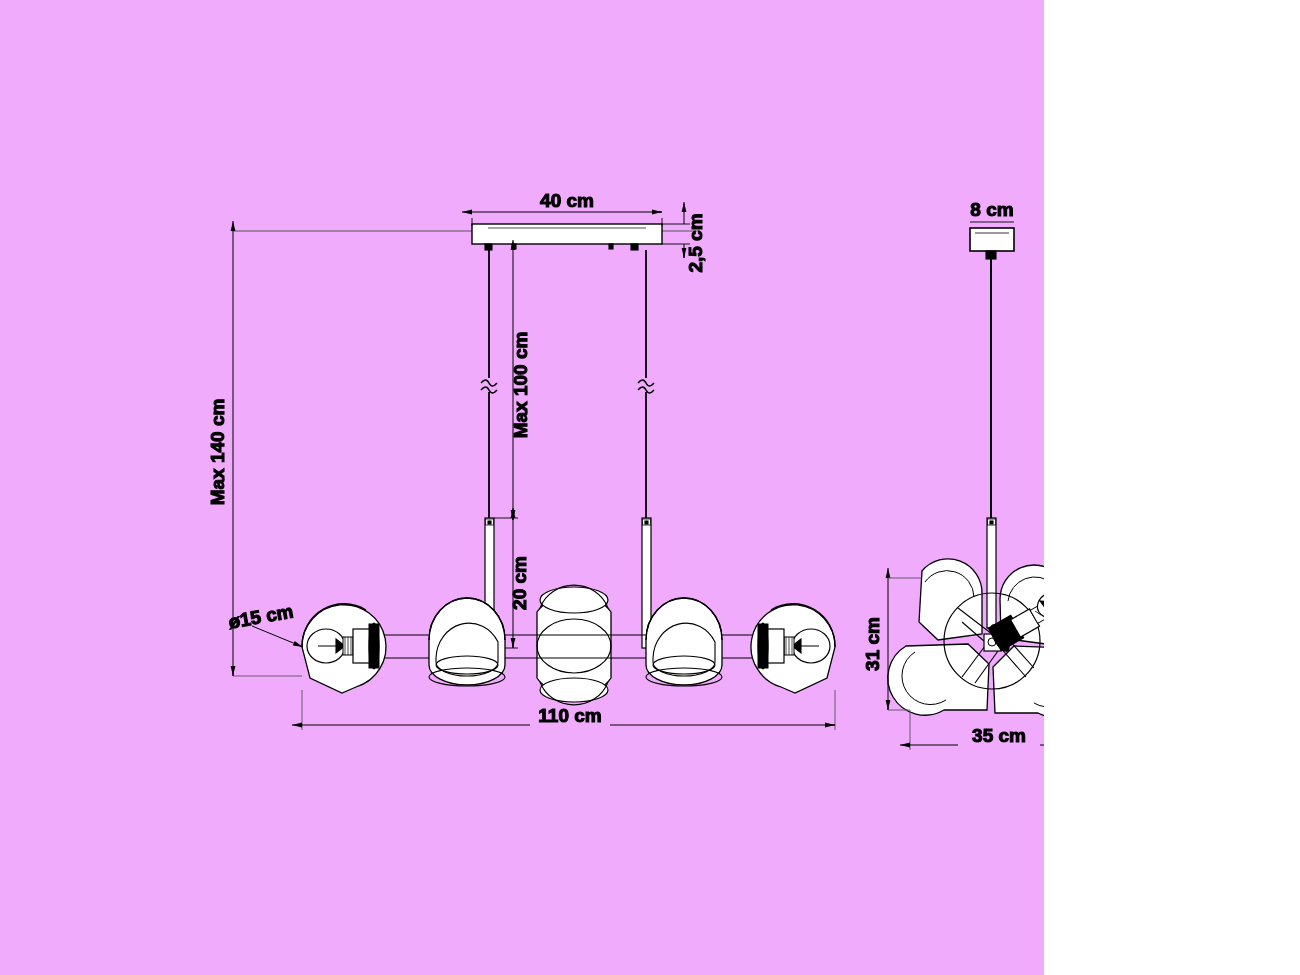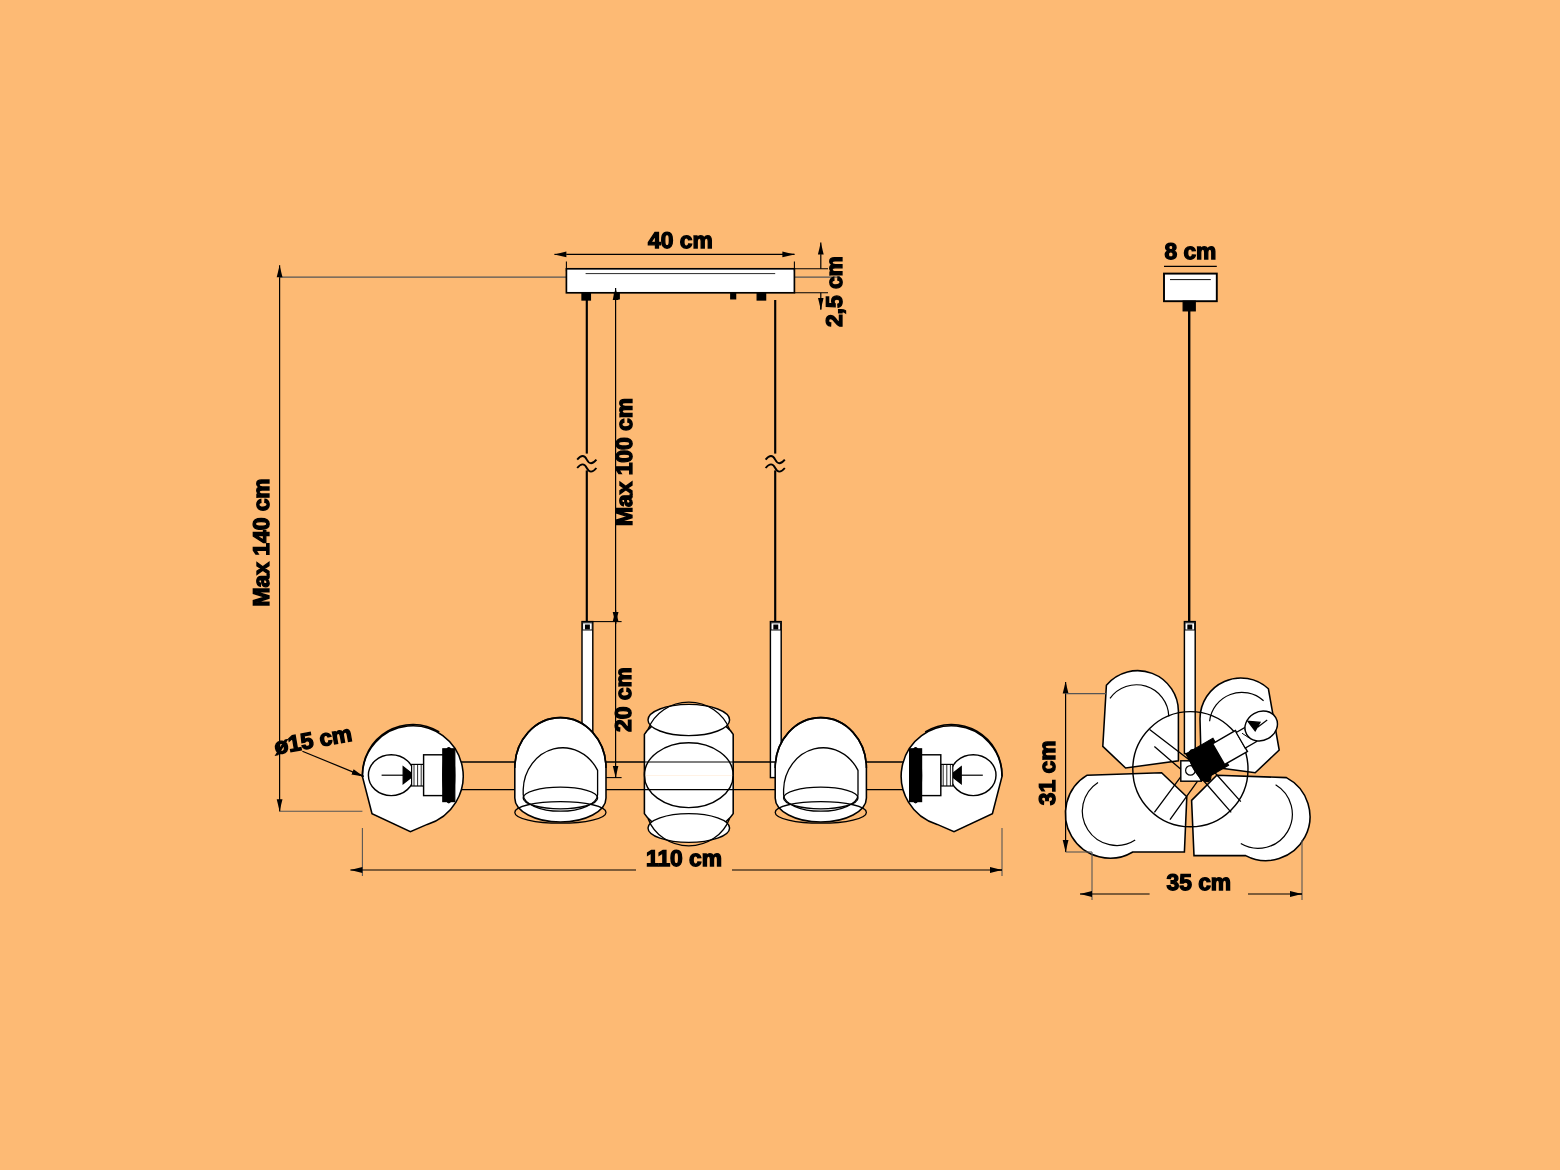--- a/index.html
+++ b/index.html
@@ -5,23 +5,23 @@
   html, body {
     margin: 0;
     padding: 0;
     background: #ffffff;
   }
   body {
     font-family: "Liberation Sans", sans-serif;
   }
   #stage {
     position: relative;
-    width: 1300px;
+    width: 1044px;
     height: 975px;
-    background: #fdba74;
+    background: #f0abfc;
     overflow: hidden;
   }
   #drawing {
     position: absolute;
     left: 0;
     top: 0;
     width: 1300px;
     height: 975px;
   }
   .dim-label {

